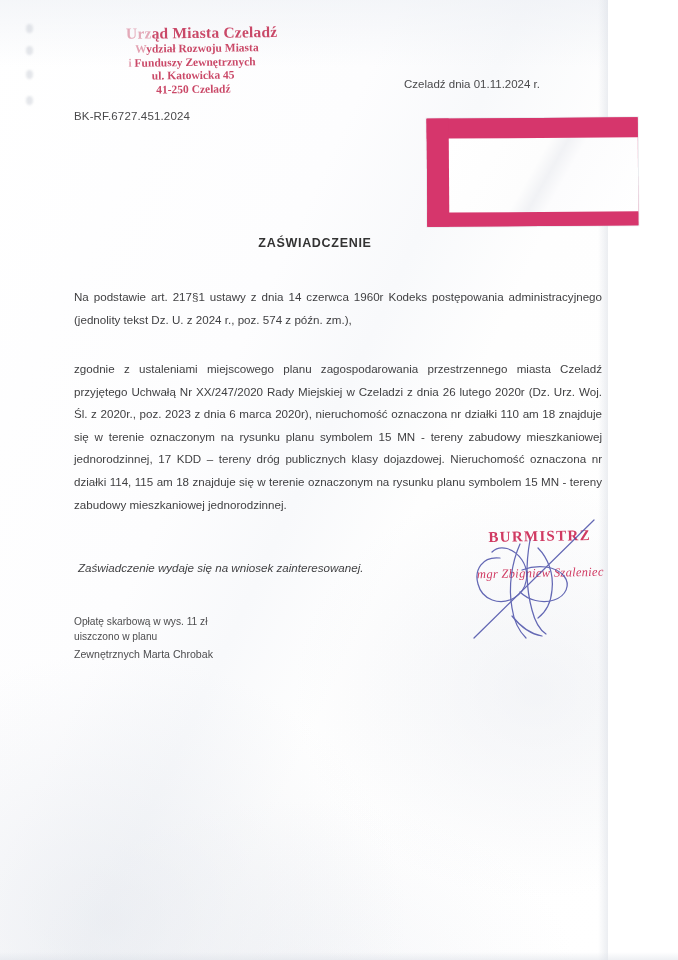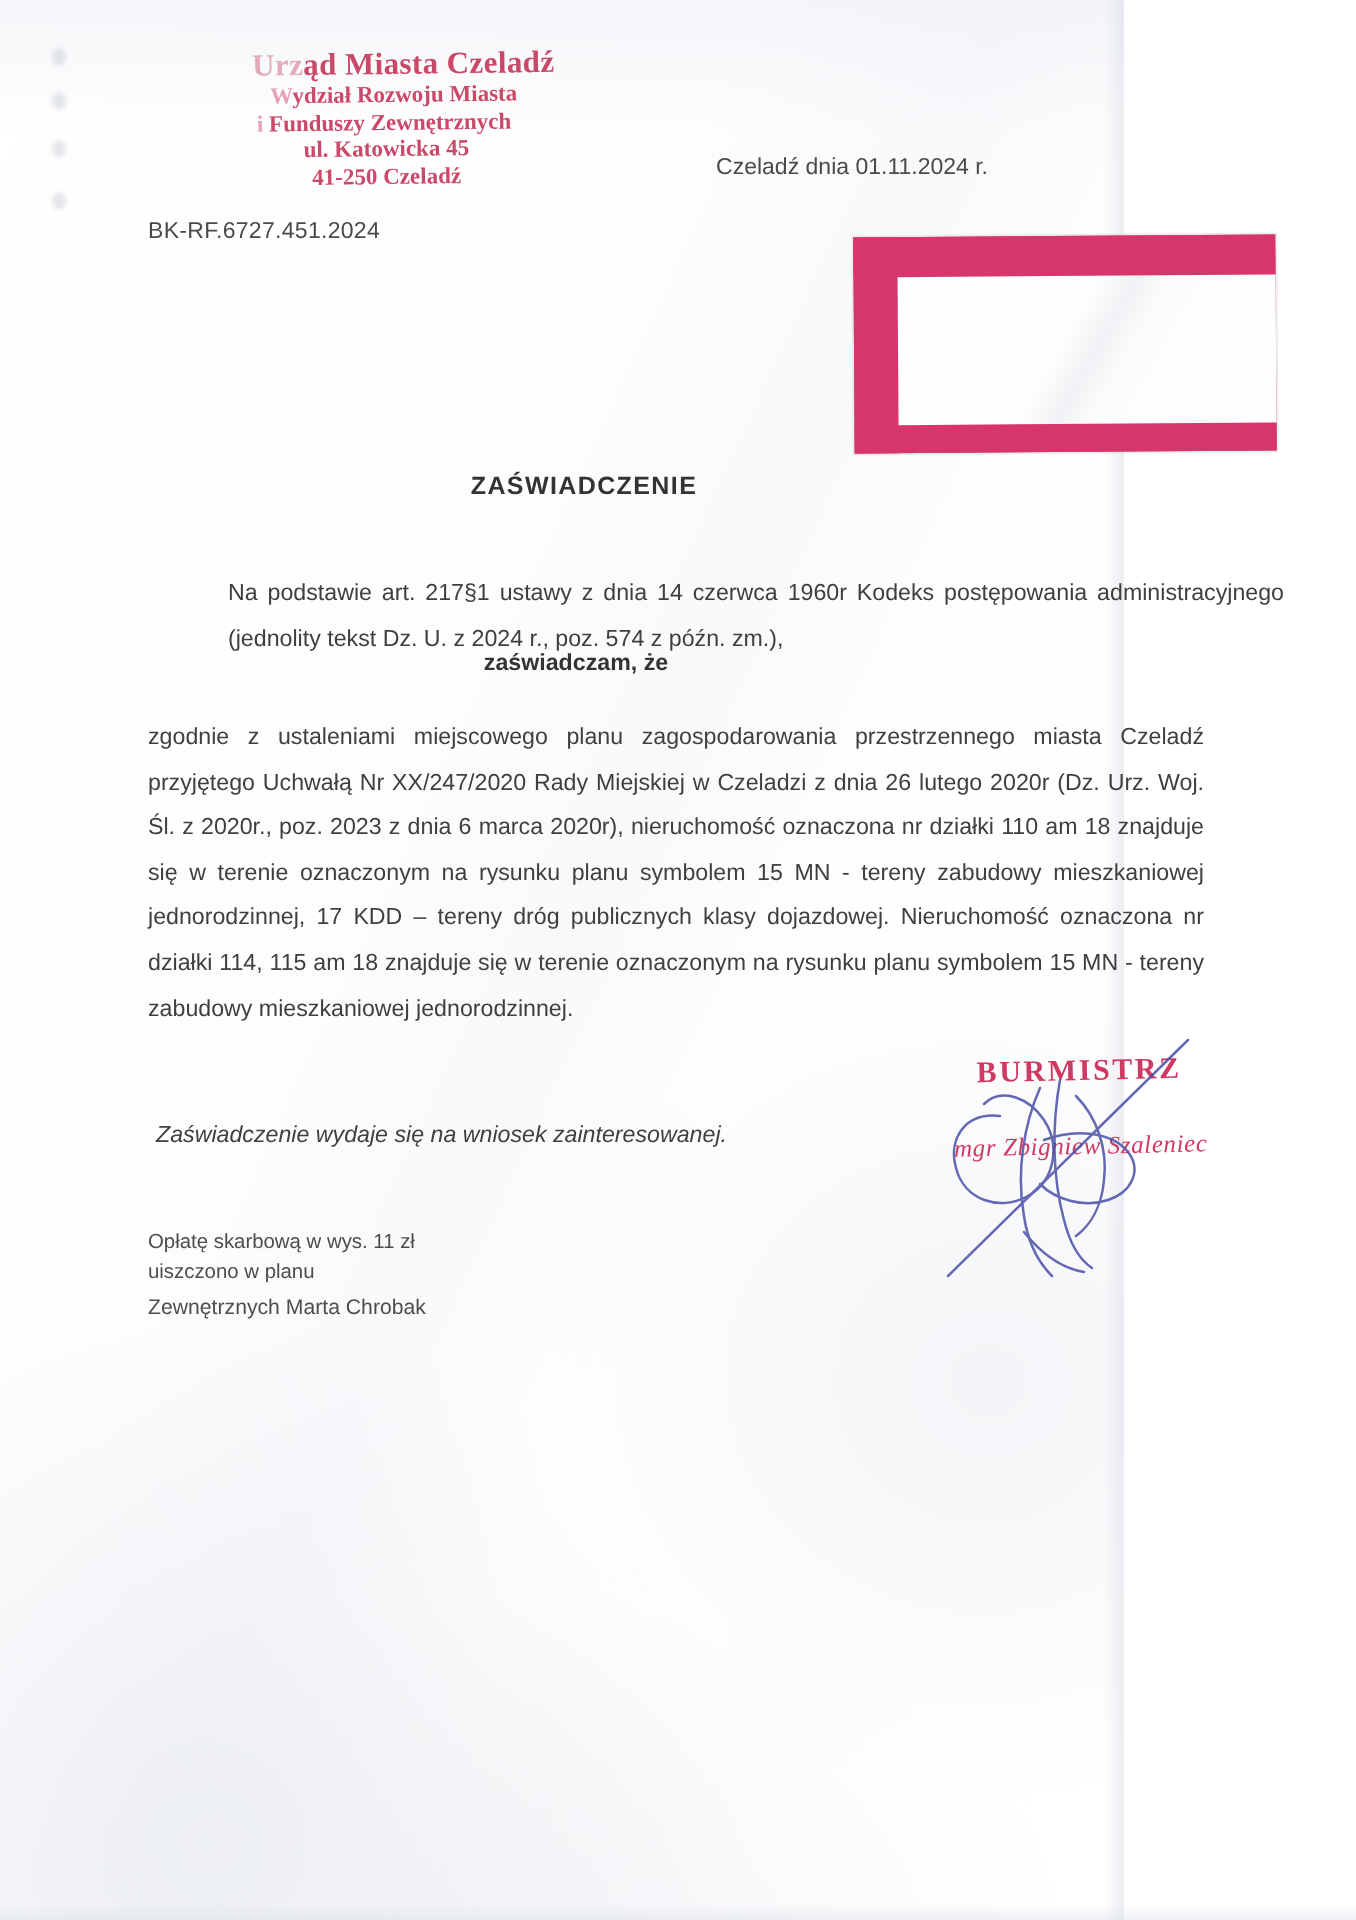--- a/index.html
+++ b/index.html
@@ -12,21 +12,21 @@
     width: 678px;
     height: 960px;
     font-family: "Liberation Sans", sans-serif;
     color: #3a3a3a;
     overflow: hidden;
   }
 
   
   .page {
     position: relative;
-    width: 562px;
+    width: 608px;
     height: 960px;
     background:
       linear-gradient(115deg, #ffffff 0%, #fdfdfe 38%, #f8f9fb 50%, #fefefe 62%, #ffffff 100%);
     box-sizing: border-box;
   }
   .paper-shade {
     position: absolute;
     inset: 0;
     pointer-events: none;
     background:
@@ -159,21 +159,21 @@
   
   .body-block {
     position: absolute;
     left: 74px;
     width: 528px;
     font-size: 11.6px;
     line-height: 1.95;
     color: #3f3f41;
     text-align: justify;
   }
-  .legal-basis { top: 286px; margin-left: 40px; }
+  .legal-basis { top: 286px; }
   .legal-basis .indent { text-indent: 26px; }
 
   .declare {
     position: absolute;
     left: 0; right: 0;
     top: 325px;
     text-align: center;
     font-size: 11.6px;
     font-weight: 700;
     color: #333;
@@ -278,21 +278,20 @@
   <div class="redaction">
     <div class="redaction-inner"></div>
   </div>
 
   <div class="doc-title">ZAŚWIADCZENIE</div>
 
   <div class="body-block legal-basis">
     <span class="indent">Na podstawie art. 217§1 ustawy z dnia 14 czerwca 1960r Kodeks postępowania administracyjnego (jednolity tekst Dz. U. z 2024 r., poz. 574 z późn. zm.),</span>
   </div>
 
-  <div class="declare">zaświadczam, że</div>
 
   <div class="body-block main-para">
     <p>zgodnie z ustaleniami miejscowego planu zagospodarowania przestrzennego miasta Czeladź przyjętego Uchwałą Nr XX/247/2020 Rady Miejskiej w Czeladzi z dnia 26 lutego 2020r (Dz. Urz. Woj. Śl. z 2020r., poz. 2023 z dnia 6 marca 2020r), nieruchomość oznaczona nr działki 110 am 18 znajduje się w terenie oznaczonym na rysunku planu symbolem 15 MN - tereny zabudowy mieszkaniowej jednorodzinnej, 17 KDD – tereny dróg publicznych klasy dojazdowej. Nieruchomość oznaczona nr działki 114, 115 am 18 znajduje się w terenie oznaczonym na rysunku planu symbolem 15 MN - tereny zabudowy mieszkaniowej jednorodzinnej.</p>
   </div>
 
   <div class="closing">Zaświadczenie wydaje się na wniosek zainteresowanej.</div>
 
   <div class="signature-area">
     <div class="sig-stamp">
       <div class="sig-title">BURMISTRZ</div>

